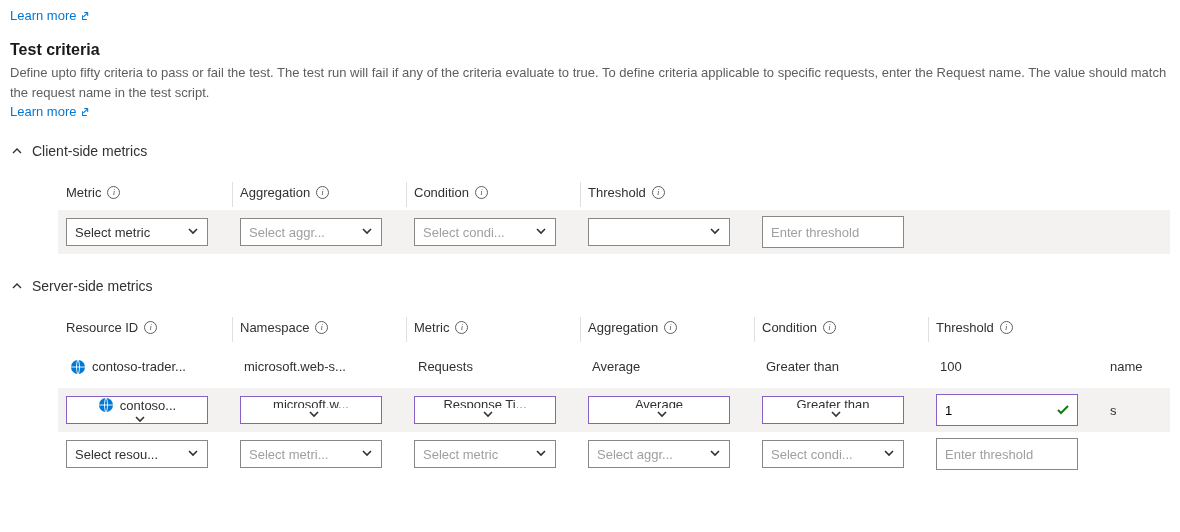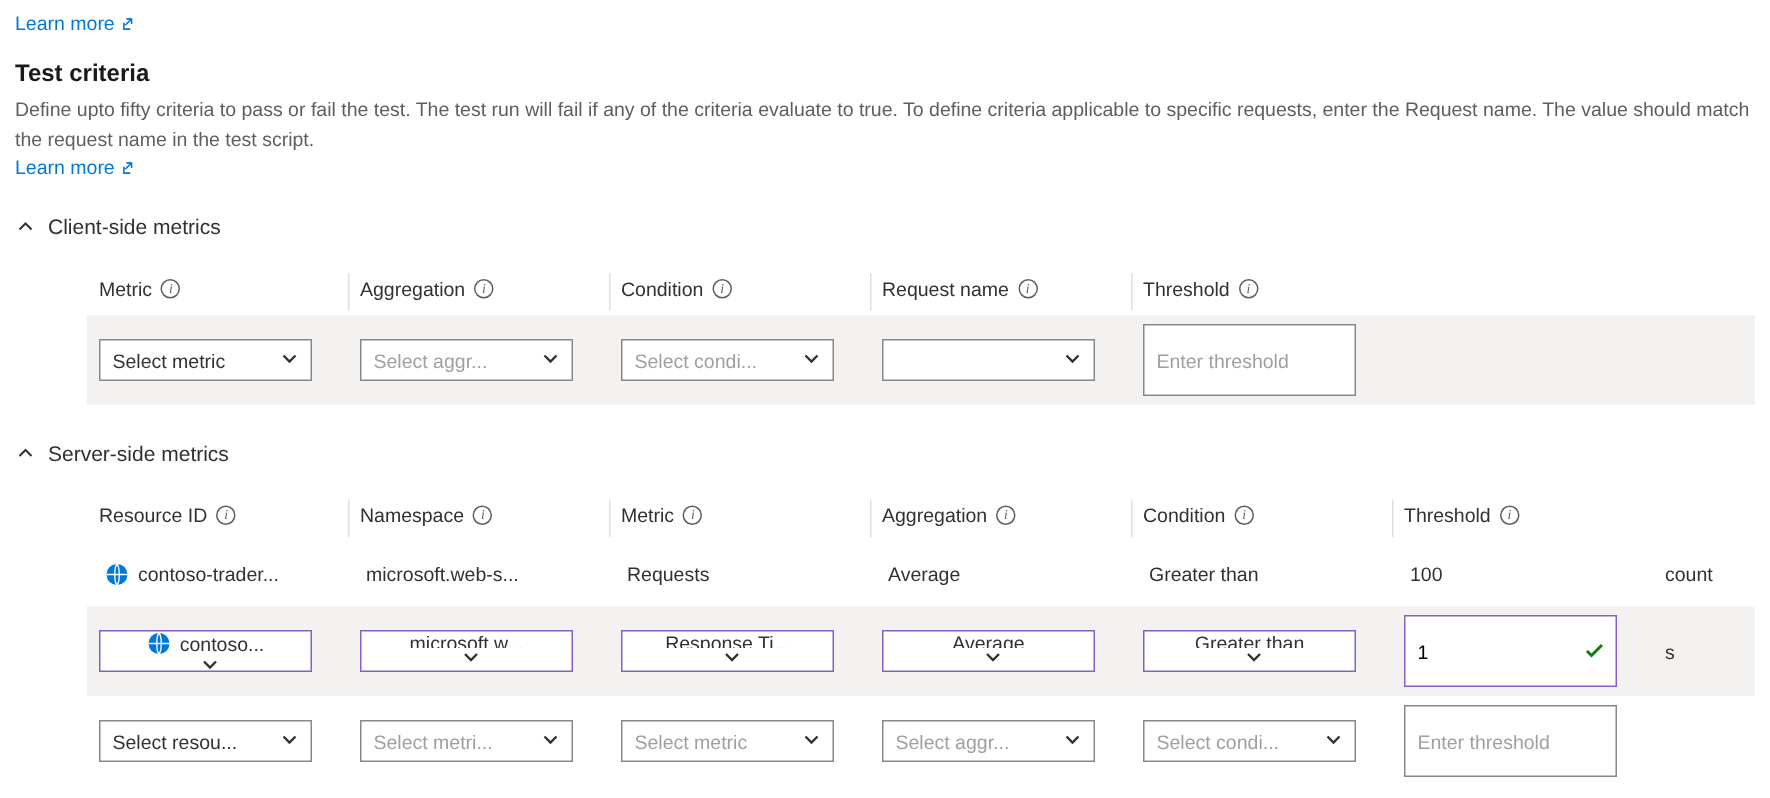--- a/index.html
+++ b/index.html
@@ -112,21 +112,21 @@
     .combo .caret svg { width: 12px; height: 12px; stroke: #323130; fill: none; stroke-width: 1.6; }
     .textval {
       flex: 1;
       overflow: hidden;
       text-overflow: ellipsis;
       white-space: nowrap;
     }
     .data-row.shaded { background: #f3f2f1; }
     .active-edit .combo { border-color: #8661c5; flex-direction: column; }
     .input-thresh {
-      height: 48px;
+      height: 32px;
       width: 100%;
       border: 1px solid #8a8886;
       padding: 0 8px;
       font-size: 13px;
       font-family: inherit;
       background: #fff;
     }
     .input-thresh::placeholder { color: #a19f9d; }
     .input-thresh.valid { border-color: #8661c5; padding-right: 30px; }
     .valid-wrap { position: relative; }
@@ -212,24 +212,20 @@
           <span class="info-icon"></span>
         </span></div>
     <div class="col w-agg sep-left"><span class="hdr-label">
           <span>Aggregation</span>
           <span class="info-icon"></span>
         </span></div>
     <div class="col w-cond sep-left"><span class="hdr-label">
           <span>Condition</span>
           <span class="info-icon"></span>
         </span></div>
-    <div class="col w-req sep-left"><span class="hdr-label">
-          <span>Request name</span>
-          <span class="info-icon"></span>
-        </span></div>
     <div class="col w-thresh sep-left"><span class="hdr-label">
           <span>Threshold</span>
           <span class="info-icon"></span>
         </span></div>
   </div>
   <div class="data-row shaded">
     <div class="col w-metric">
       <div class="combo first-metric">
         <span class="textval">Select metric</span>
         <span class="caret"><svg viewBox="0 0 12 12">
@@ -327,21 +323,21 @@
       </div>
     <div class="col w-req">
         <div class="readonly-cell">Average</div>
       </div>
     <div class="col w-thresh">
         <div class="readonly-cell">Greater than</div>
       </div>
     <div class="col w-thresh">
         <div class="readonly-cell">100</div>
       </div>
-    <div class="col w-unit"><span class="unit-label">count</span></div>
+    <div class="col w-unit"><span class="unit-label">name</span></div>
     <div class="col w-action">
       <button class="delete-btn">
         <span><svg viewBox="0 0 16 16">
               <path d="M3 4h10M6 4V2h4v2M4 4v10h8V4M7 7v5M9 7v5"></path>
             </svg></span>
       </button>
     </div>
   </div>
 
   <div class="data-row shaded active-edit">

